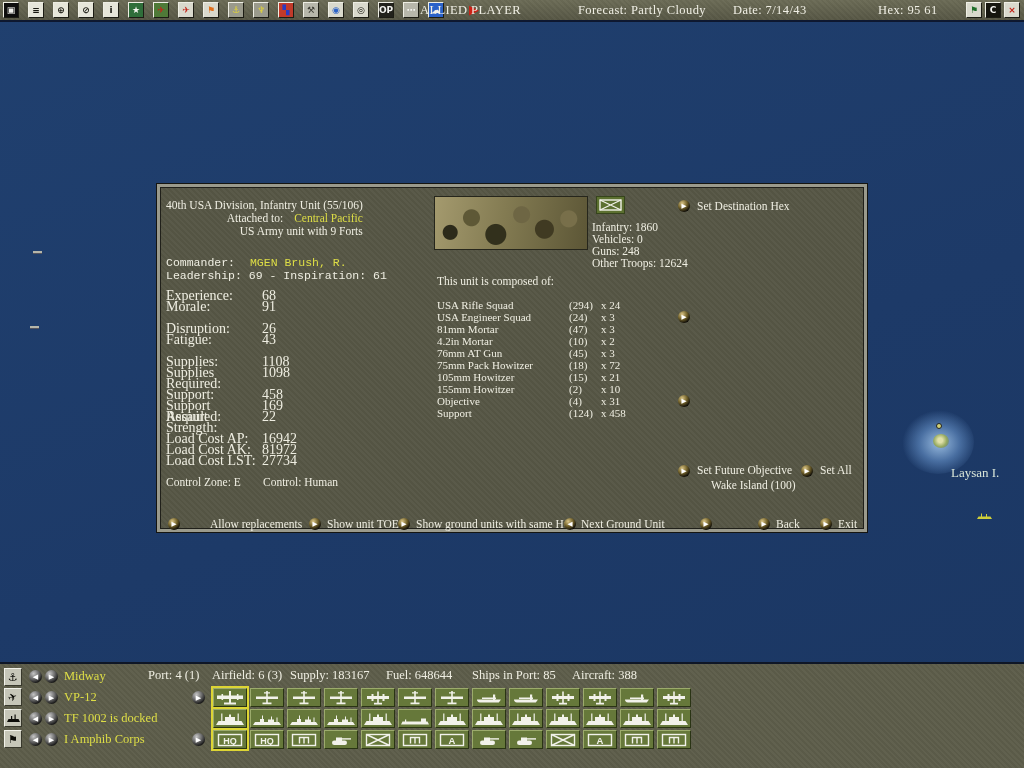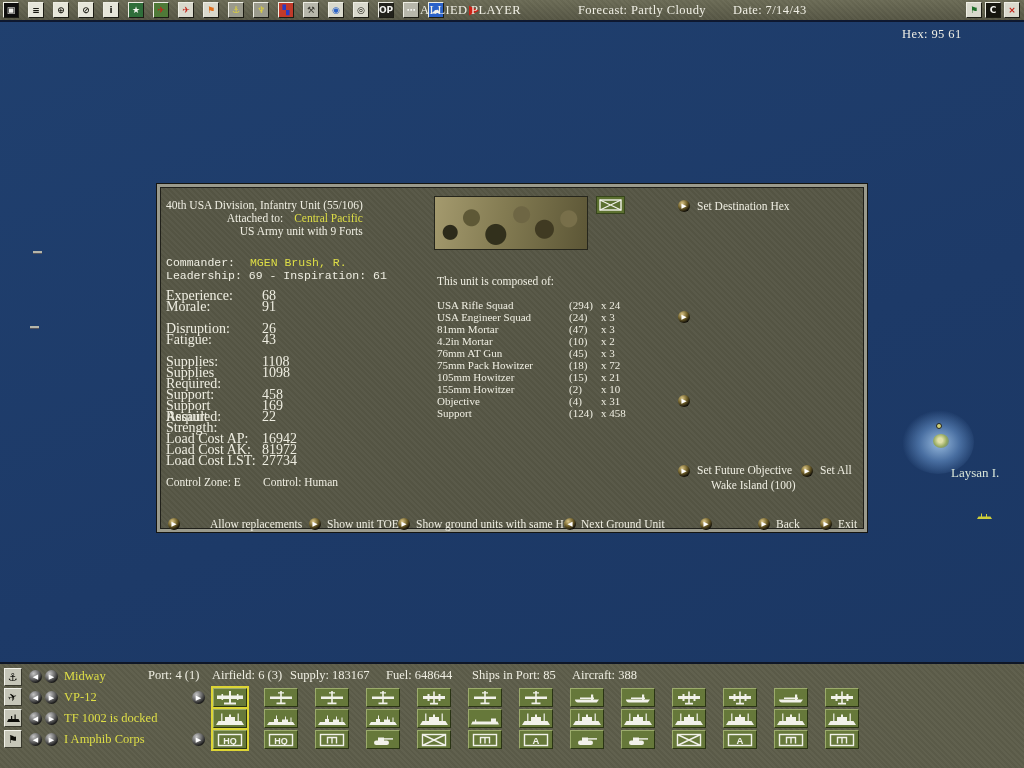--- a/index.html
+++ b/index.html
@@ -10,21 +10,21 @@
   
   .topbar{position:absolute;left:0;top:0;width:1024px;height:20px;
     background:repeating-linear-gradient(45deg,rgba(255,255,255,.02) 0 2px,rgba(0,0,0,.03) 2px 4px),linear-gradient(180deg,#6c6c57,#575745);
     border-bottom:2px solid #0e1830;}
   .tb-icons{position:absolute;left:3px;top:2px;display:flex;gap:9px;align-items:center;}
   .tb-icon{width:16px;height:16px;box-sizing:border-box;display:flex;align-items:center;justify-content:center;
     font:bold 9px "DejaVu Sans",sans-serif;line-height:14px;
     border-top:1px solid #eeeee4;border-left:1px solid #eeeee4;border-right:1px solid #1c1c14;border-bottom:1px solid #1c1c14;}
   .tb-icon.turn{border:none;font-size:13px;margin-left:13px;background:none!important;}
   .tb-text{position:absolute;top:3px;font-size:12.5px;color:#f0efe5;letter-spacing:.4px;}
-  .tb-player{left:420px;} .tb-forecast{left:578px;} .tb-date{left:733px;} .tb-hex{left:902px;margin-top:24px;}
+  .tb-player{left:420px;} .tb-forecast{left:578px;} .tb-date{left:733px;} .tb-hex{left:878px;}
   .tb-right{position:absolute;right:4px;top:2px;display:flex;gap:3px;}
 
   
   .map-dash{position:absolute;width:9px;height:2px;background:#b6b6aa;box-shadow:0 1px 0 #55555f;}
   .island-glow{position:absolute;left:902px;top:410px;width:72px;height:64px;border-radius:50%;
     background:radial-gradient(ellipse at 52% 52%,rgba(165,200,235,.9) 0%,rgba(110,155,210,.55) 38%,rgba(50,90,160,0) 70%);}
   .island-core{position:absolute;left:933px;top:434px;width:16px;height:14px;border-radius:50%;
     background:radial-gradient(circle at 45% 45%,#e0e0a8 20%,#96aa62 55%,#4e6e96 100%);}
   .island-dot{position:absolute;left:936px;top:423px;width:4px;height:4px;border-radius:50%;background:#d2d276;border:1px solid #222;}
   .island-label{position:absolute;left:951px;top:465px;font-size:13px;color:#d9e6d8;}
@@ -85,21 +85,21 @@
     background:repeating-linear-gradient(45deg,rgba(255,255,255,.02) 0 2px,rgba(0,0,0,.04) 2px 4px),#5e5e4b;
     border-top:2px solid #0e1626;box-sizing:border-box;}
   .cat-btn{position:absolute;left:4px;width:18px;height:18px;box-sizing:border-box;background:#c6c6b8;
     border-top:1px solid #f2f2ea;border-left:1px solid #f2f2ea;border-right:1px solid #38382c;border-bottom:1px solid #38382c;
     display:flex;align-items:center;justify-content:center;color:#0c0c08;font-size:11px;font-family:"DejaVu Sans",sans-serif;}
   .sphere{position:absolute;width:13px;height:13px;border-radius:50%;
     background:radial-gradient(circle at 35% 28%,#c4c4c4,#6e6e6e 40%,#0a0a0a 80%);
     display:flex;align-items:center;justify-content:center;color:#fff;font:7px "DejaVu Sans",sans-serif;}
   .bb-label{position:absolute;color:#dede46;font-size:12.5px;}
   .bb-stat{position:absolute;color:#efeee2;font-size:12.5px;top:4px;}
-  .cell-row{position:absolute;left:213px;display:flex;gap:17px;}
+  .cell-row{position:absolute;left:213px;display:flex;gap:3px;}
   .cell{width:34px;height:19px;box-sizing:border-box;background:#66783a;
     border-top:1px solid #9cab6c;border-left:1px solid #9cab6c;border-right:1px solid #2a3414;border-bottom:1px solid #2a3414;
     display:flex;align-items:center;justify-content:center;}
   .cell.selected{box-shadow:0 0 0 2px #ddd534;}
   .cell svg g{display:none;}
   .cell.fighter .g-fighter,.cell.patrol .g-patrol,.cell.twin .g-twin,.cell.seaplane .g-seaplane{display:inline;}
   .cell.liner .g-liner,.cell.small .g-small,.cell.tanker .g-tanker{display:inline;}
   .cell.hq .g-hq,.cell.base .g-base,.cell.avn .g-avn,.cell.inf .g-inf,.cell.tank .g-tank{display:inline;}
 </style>
 </head>
@@ -265,20 +265,27 @@
       <span class="ctl2">Control: Human</span>
     </div>
 
     <div class="abs photo"></div>
     <div class="abs unit-sym">
       <svg width="23" height="12" viewBox="0 0 23 12">
         <rect x="1" y="1" width="21" height="10" fill="none" stroke="#f2f2ea" stroke-width="1.4"></rect>
         <path d="M1,1 L22,11 M22,1 L1,11" stroke="#f2f2ea" stroke-width="1.3"></path>
       </svg>
     </div>
+    <div class="abs d-strength">
+
+    <div class="wht">Infantry: 1860</div>
+        <div class="wht">Vehicles: 0</div>
+        <div class="wht">Guns: 248</div>
+        <div class="wht">Other Troops: 12624</div>
+      </div>
     <div class="abs d-composed-title wht">This unit is composed of:</div>
     <div class="abs d-comp">
 
     <div class="comp-row">
           <span class="comp-name">USA Rifle Squad</span>
           <span class="comp-loss">(294)</span>
           <span class="comp-count">x 24</span>
         </div>
         <div class="comp-row">
           <span class="comp-name">USA Engineer Squad</span>

